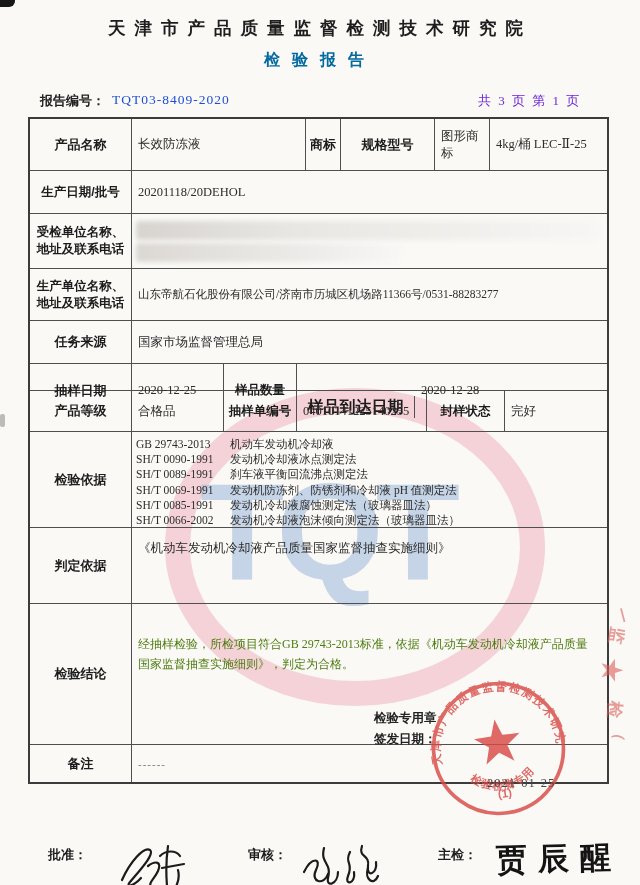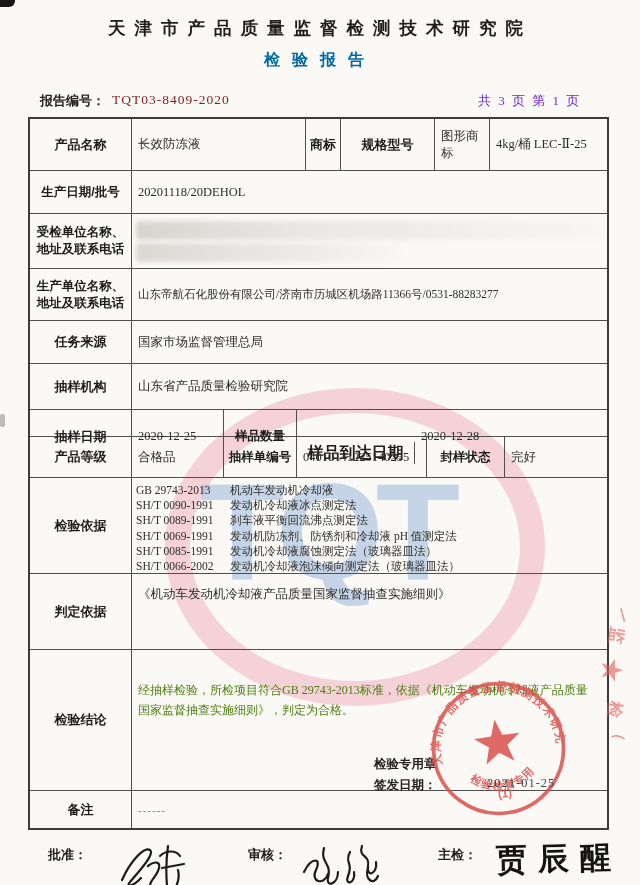--- a/index.html
+++ b/index.html
@@ -9,21 +9,21 @@
     font-family:"Liberation Sans","DejaVu Sans",sans-serif;
     color:#2e2e2e;
   }
   
   .org-title{position:absolute;top:16px;left:0;width:100%;text-align:center;
     font-size:17.5px;font-weight:bold;letter-spacing:9px;color:#1d1d1d;}
   .doc-title{position:absolute;top:50px;left:0;width:100%;text-align:center;
     font-size:16px;font-weight:bold;letter-spacing:12px;color:#0369a1;}
   .meta-label{position:absolute;top:92px;left:40px;font-size:13px;font-weight:bold;color:#222;}
   .meta-value{position:absolute;top:92px;left:112px;font-size:13.5px;
-    font-family:"Liberation Serif","DejaVu Serif",serif;color:#7f1d1d;letter-spacing:1px;}
+    font-family:"Liberation Serif","DejaVu Serif",serif;color:#1d4ed8;letter-spacing:1px;}
   .meta-pages{position:absolute;top:92px;left:478px;font-size:13px;color:#6d28d9;letter-spacing:2px;
     font-family:"Liberation Serif","DejaVu Serif",serif;}
   
   .tbl{position:absolute;left:28px;top:117px;width:581px;
     border:2px solid #3c3c3c;box-sizing:border-box;z-index:1;}
   .row{display:grid;border-bottom:1px solid #4f4f4f;box-sizing:border-box;}
   .row:last-child{border-bottom:none;}
   .cell{border-right:1px solid #4f4f4f;box-sizing:border-box;position:relative;overflow:visible;}
   .cell:last-child{border-right:none;}
   .lab{display:flex;flex-direction:column;align-items:center;justify-content:center;
@@ -142,24 +142,20 @@
         <span>地址及联系电话</span>
       </div>
       <div class="cell val" style="font-size:11.5px;">山东帝航石化股份有限公司/济南市历城区机场路11366号/0531-88283277</div>
     </div>
 
     <div class="row r5">
       <div class="cell lab">任务来源</div>
       <div class="cell val">国家市场监督管理总局</div>
     </div>
 
-    <div class="row r6">
-      <div class="cell lab">抽样机构</div>
-      <div class="cell val">山东省产品质量检验研究院</div>
-    </div>
 
     <div class="row r7">
       <div class="cell lab">抽样日期</div>
       <div class="cell val">2020-12-25</div>
       <div class="cell lab" style="font-size:12.5px;">样品数量</div>
       <div class="cell lab" style="font-size:16px;margin-top:32px;">样品到达日期</div>
       <div class="cell val">2020-12-28</div>
     </div>
 
     <div class="row r8">

